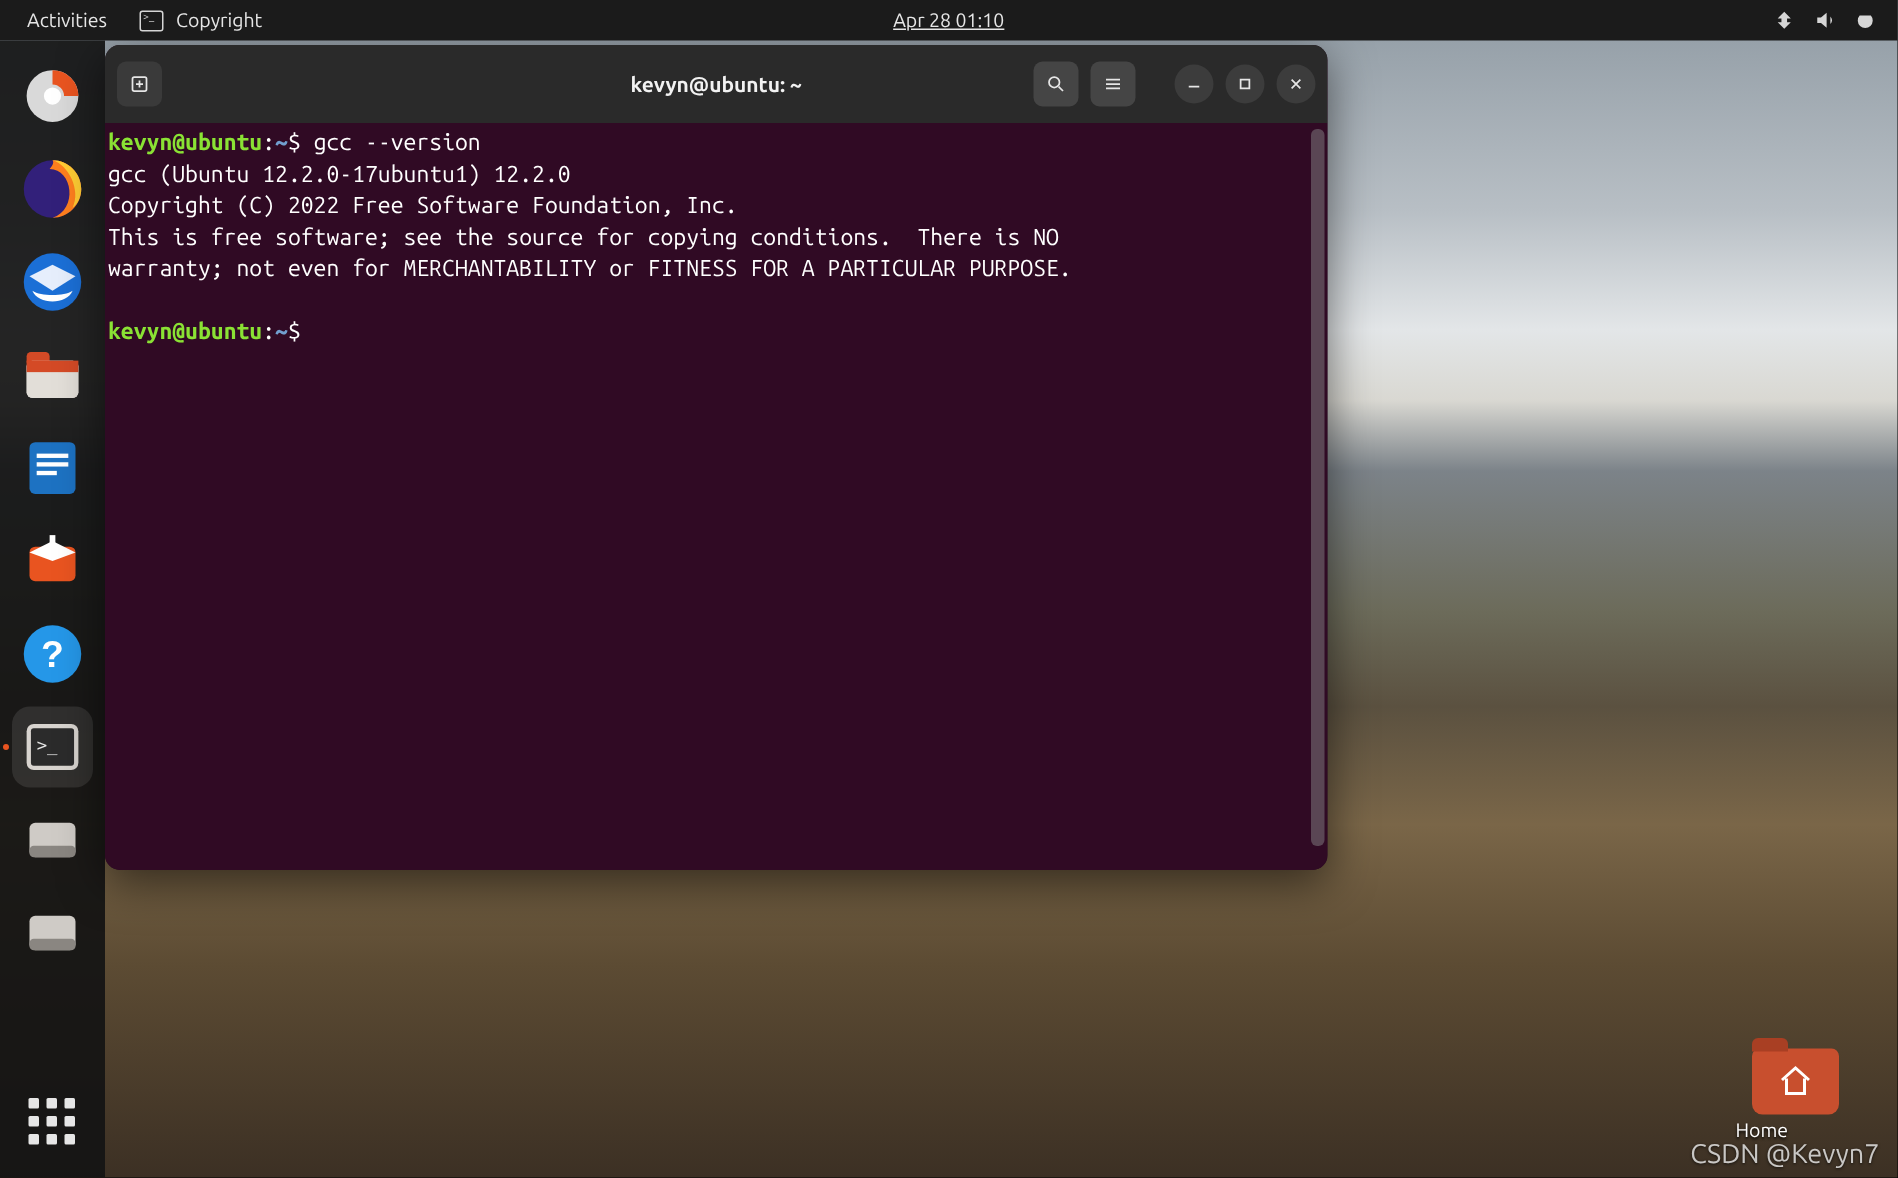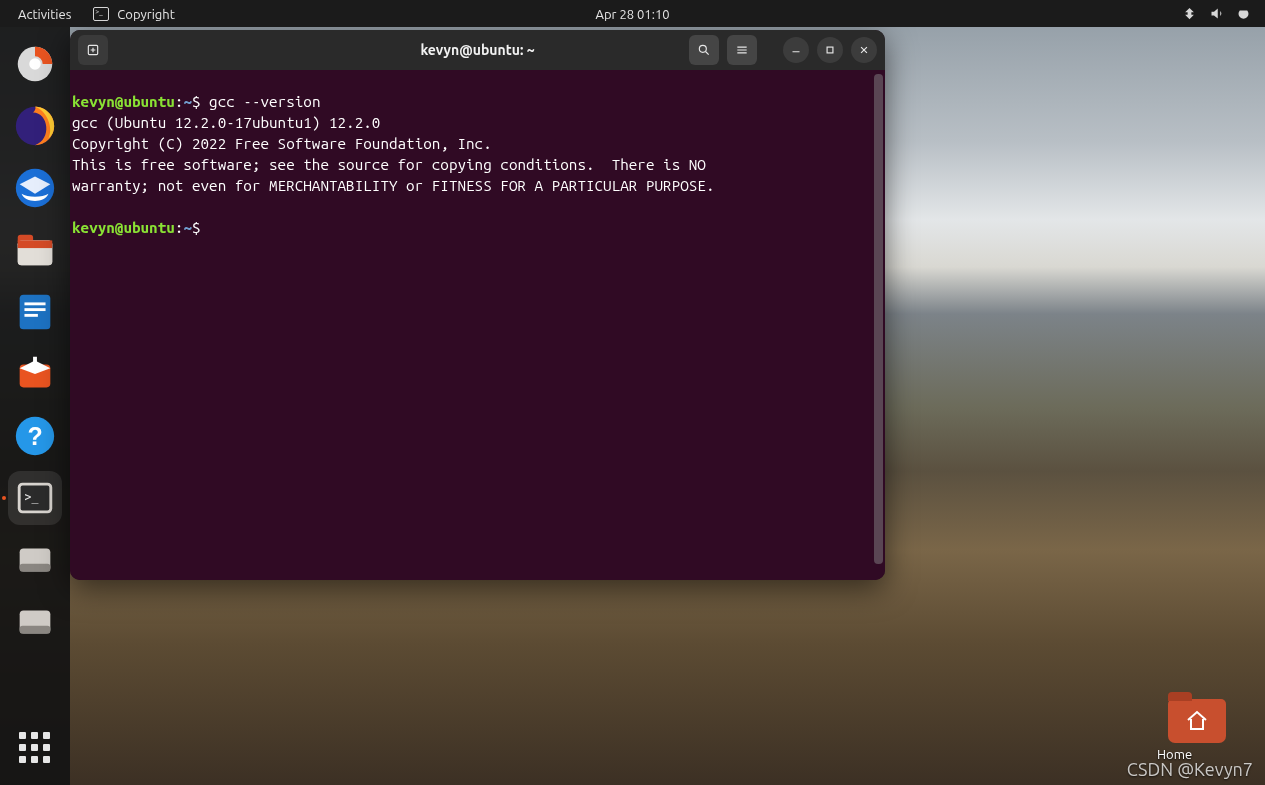--- a/index.html
+++ b/index.html
@@ -35,21 +35,21 @@
     height: 27px;
     background: #1b1b1b;
     color: #e6e6e6;
     display: flex;
     align-items: center;
     font-size: 13px;
     z-index: 100;
     text-align: right;
   }
   .topbar .left  { display: flex; align-items: center; gap: 22px; padding-left: 18px; }
-  .topbar .center{ position:absolute; left:50%; transform:translateX(-50%); white-space: nowrap; }
+  .topbar .center{ position:absolute; left:50%; transform:translateX(-50%); white-space: nowrap; text-decoration: underline; }
   .topbar .right { margin-left:auto; display:flex; align-items:center; gap:12px; padding-right:14px; }
   .topbar .app-indicator { display:flex; align-items:center; gap:8px; }
   .topbar .term-mini-icon { width:14px; height:12px; border:1.5px solid #d6d6d6; border-radius:2px; position:relative; }
   .topbar .term-mini-icon::after{content:">_"; position:absolute; font-size:7px; top:-1px; left:1px; color:#d6d6d6;}
   .topbar svg { width:15px; height:15px; fill:#d6d6d6; display:block; }
 
   
   .dock {
     position: absolute;
     top: 27px; left: 0;
@@ -96,21 +96,21 @@
     width: 815px;
     height: 550px;
     background: #2a0f22;
     border-radius: 10px;
     box-shadow: 0 8px 30px rgba(0,0,0,0.55);
     overflow: hidden;
     z-index: 60;
     display:flex; flex-direction:column;
   }
   .term-titlebar {
-    height: 40px;
+    height: 52px;
     background: #2a2a2a;
     display:flex; align-items:center;
     padding: 0 8px;
     gap: 6px;
     color:#e9e9e9;
     font-size: 14px;
     position:relative;
   }
   .tb-btn {
     width: 30px; height: 30px;
@@ -122,21 +122,21 @@
   .tb-btn.dark    { background:#454545; }
   .tb-btn.round   { width:26px; height:26px; border-radius:50%; background:#3c3c3c; }
   .tb-btn.round.close { background:#3c3c3c; }
   .tb-title { position:absolute; left:50%; transform:translateX(-50%); font-weight:600; color:#f2f2f2; }
   .tb-group-right { margin-left:auto; display:flex; align-items:center; gap:8px; }
   .tb-btn svg { width:14px; height:14px; fill:none; stroke:#e6e6e6; stroke-width:2; }
 
   .term-body {
     flex:1;
     background:#300a24;
-    padding: 21px 6px 6px 2px;
+    padding: 2px 6px 6px 2px;
     font-family: "Ubuntu Mono","DejaVu Sans Mono",monospace;
     font-size: 15.3px;
     line-height: 21px;
     color:#f6f6f6;
     overflow:hidden;
     position:relative;
   }
   .term-body::after{ 
     content:""; position:absolute; top:4px; right:2px; width:9px; height:96%;
     background:#5a4654; border-radius:4px;

